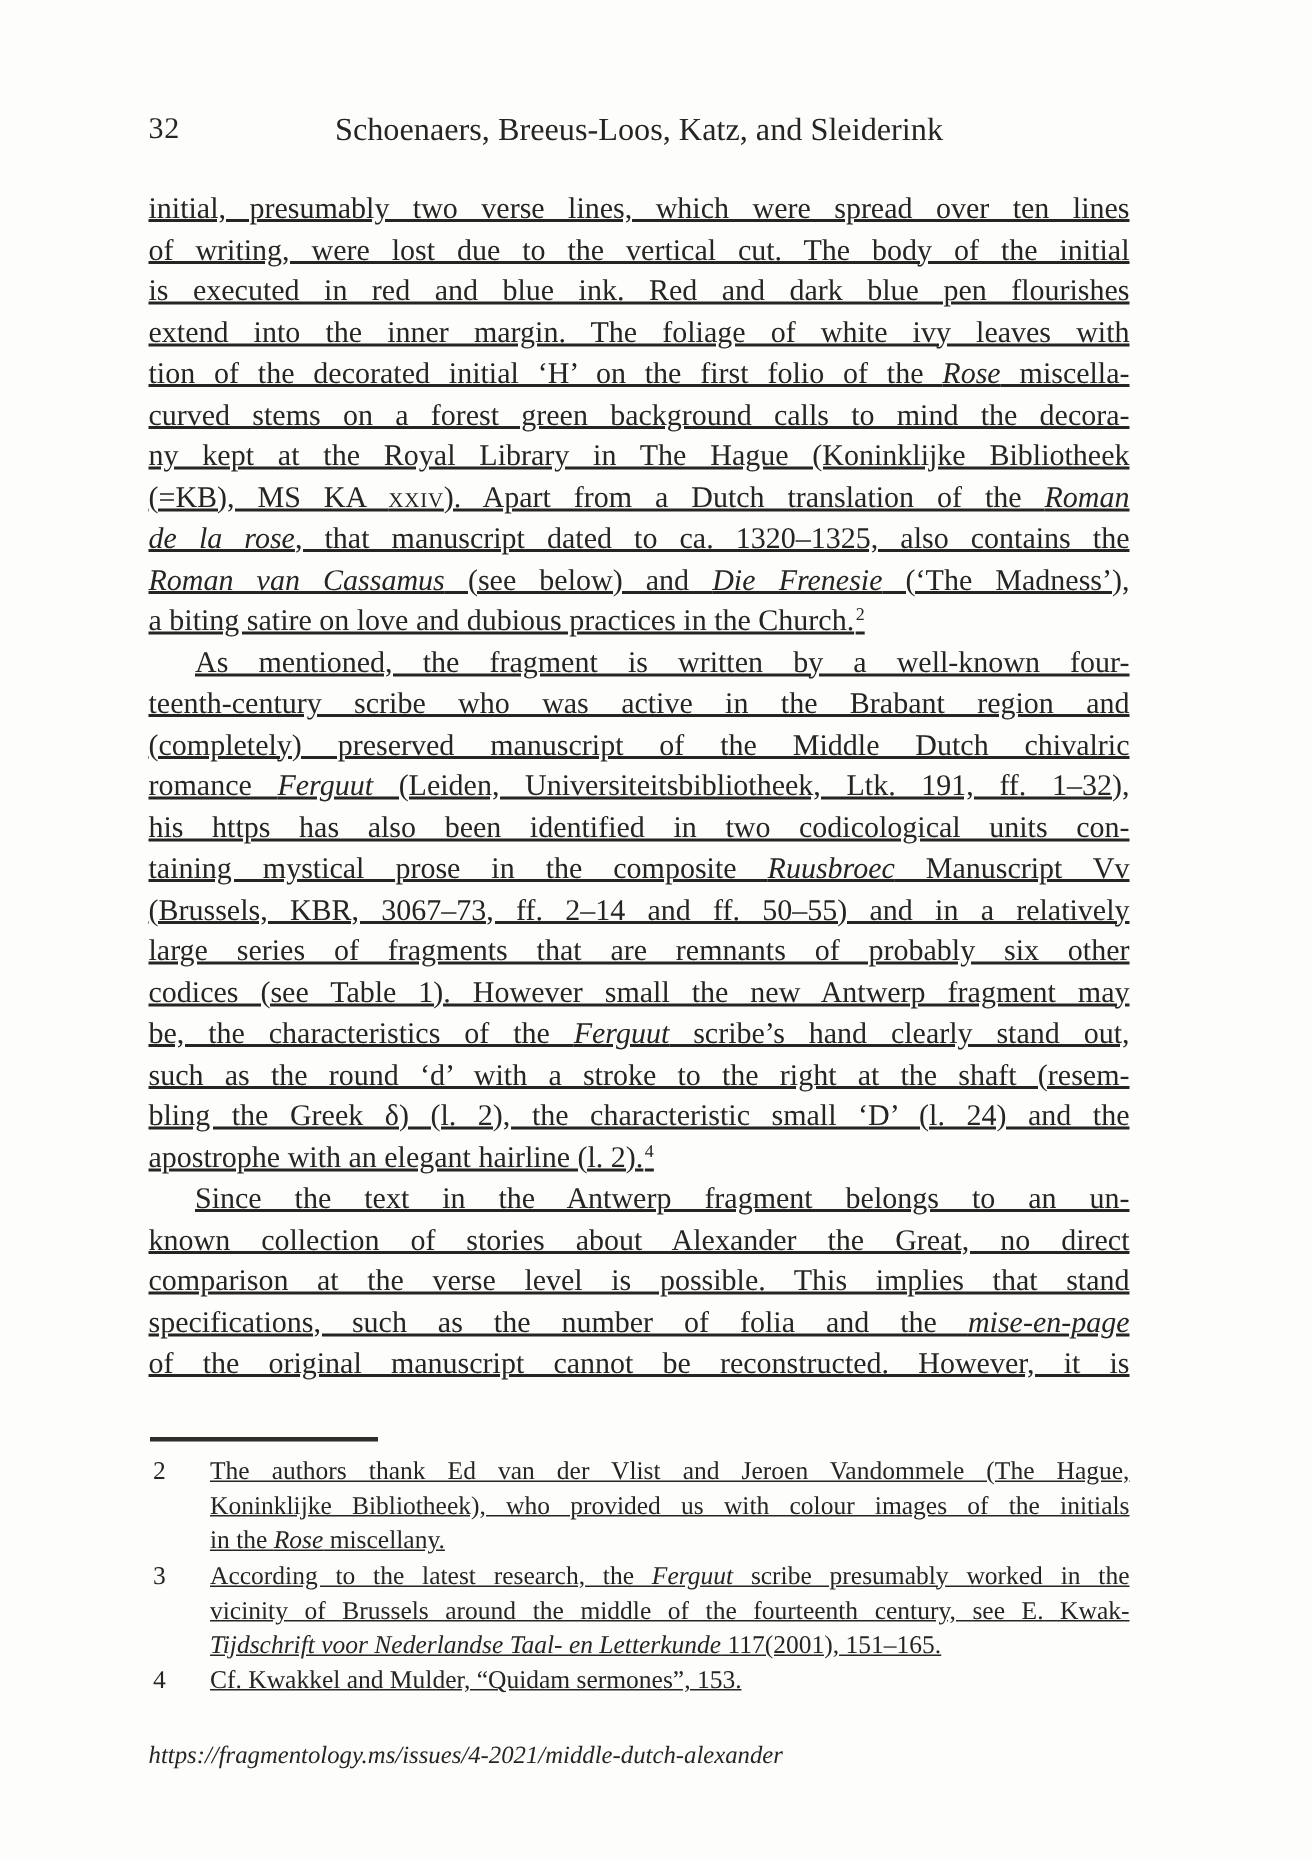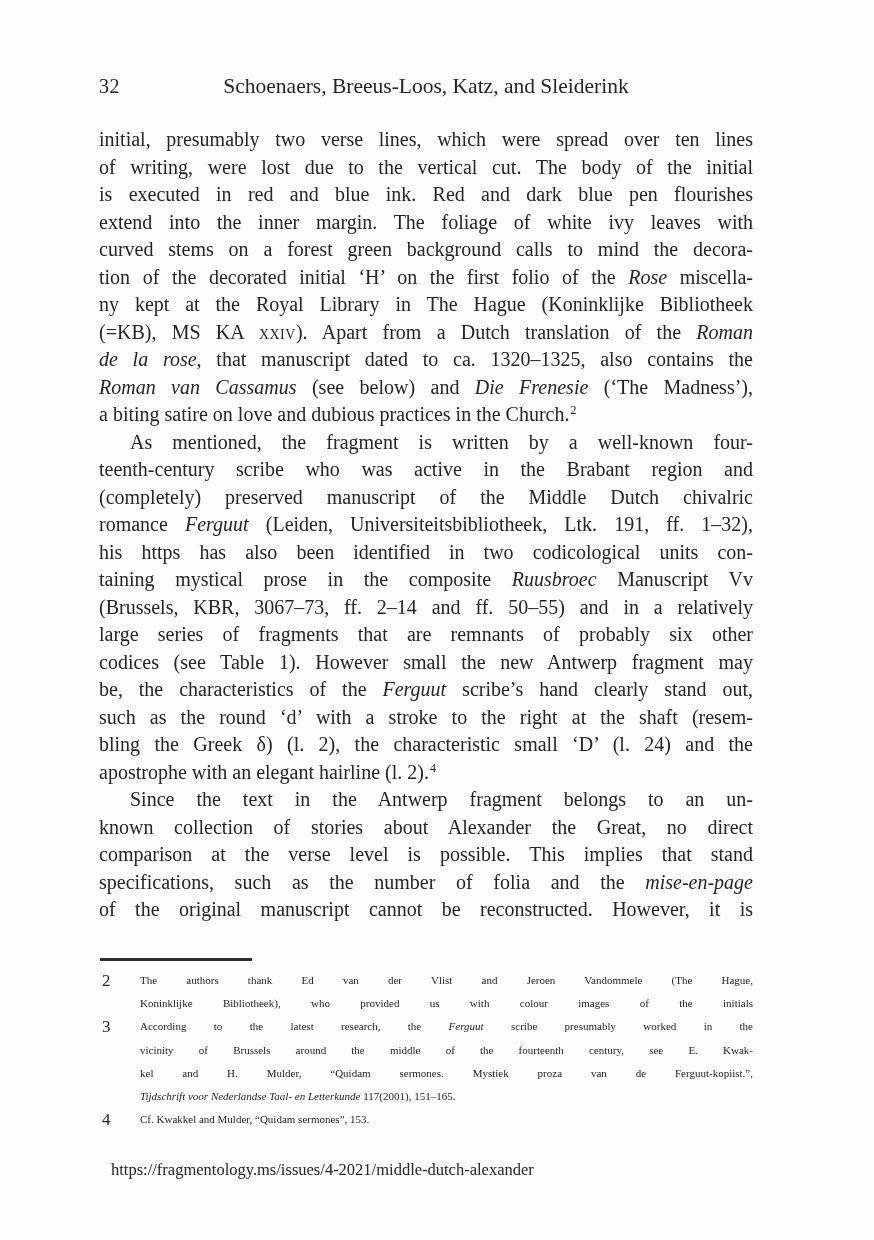--- a/index.html
+++ b/index.html
@@ -30,20 +30,21 @@
     position: absolute;
     top: 126px; left: 99px; width: 654px;
   }
   .bline {
     font-size: 20px;
     line-height: 27.5px;
     height: 27.5px;
     white-space: nowrap;
     text-align: justify;
     text-align-last: justify;
+    text-decoration: underline;
   }
   .bline.last { text-align-last: left; }
   .bline.indent { text-indent: 31px; }
   .seg-i { font-style: italic; }
   .seg-sc { font-variant: small-caps; letter-spacing: 0.5px; }
   .seg-sup { font-size: 12px; position: relative; top: -7px; padding-left: 1px; }
   
   .footnote-rule {
     position: absolute;
     top: 958px; left: 100px;
@@ -54,51 +55,51 @@
     top: 969px; left: 99px; width: 654px;
   }
   .footnote { display: flex; }
   .fn-num {
     width: 41px; flex: 0 0 41px;
     font-size: 17px; line-height: 23.2px;
     padding-left: 3px; box-sizing: border-box;
   }
   .fn-lines { flex: 1 1 auto; min-width: 0; }
   .fn-lines .bline {
-    font-size: 11px;
+    font-size: 17px;
     line-height: 23.2px;
     height: 23.2px;
   }
   
   .footer-url {
     position: absolute;
     top: 1160px; left: 99px;
+    font-style: italic;
     font-size: 16.5px;
     text-decoration: none;
     color: inherit;
-    margin-left: 12px;
   }
 </style>
 </head>
 <body style="background: rgb(253, 253, 252); color: rgb(38, 37, 35);">
 
 <div class="page">
 
   <div class="running-head">
     <span class="page-number">32</span>
     <div class="running-header-title">Schoenaers, Breeus-Loos, Katz, and Sleiderink</div>
   </div>
 
   <div class="body-text" id="body-text">
       <div class="bline"><span>initial, presumably two verse lines, which were spread over ten lines</span></div>
       <div class="bline"><span>of writing, were lost due to the vertical cut. The body of the initial</span></div>
       <div class="bline"><span>is executed in red and blue ink. Red and dark blue pen flourishes</span></div>
       <div class="bline"><span>extend into the inner margin. The foliage of white ivy leaves with</span></div>
+      <div class="bline"><span>tion of the decorated initial ‘H’ on the first folio of the </span><span class="seg-i">Rose</span><span> miscella-</span></div>
       <div class="bline"><span>curved stems on a forest green background calls to mind the decora-</span></div>
-      <div class="bline"><span>tion of the decorated initial ‘H’ on the first folio of the </span><span class="seg-i">Rose</span><span> miscella-</span></div>
       <div class="bline"><span>ny kept at the Royal Library in The Hague (Koninklijke Bibliotheek</span></div>
       <div class="bline"><span>(=KB), MS KA </span><span class="seg-sc">xxiv</span><span>). Apart from a Dutch translation of the </span><span class="seg-i">Roman</span></div>
       <div class="bline"><span class="seg-i">de la rose</span><span>, that manuscript dated to ca. 1320–1325, also contains the</span></div>
       <div class="bline"><span class="seg-i">Roman van Cassamus</span><span> (see below) and </span><span class="seg-i">Die Frenesie</span><span> (‘The Madness’),</span></div>
       <div class="bline last"><span>a biting satire on love and dubious practices in the Church.</span><span class="seg-sup">2</span></div>
       <div class="bline indent"><span>As mentioned, the fragment is written by a well-known four-</span></div>
       <div class="bline"><span>teenth-century scribe who was active in the Brabant region and</span></div>
       <div class="bline"><span>(completely) preserved manuscript of the Middle Dutch chivalric</span></div>
       <div class="bline"><span>romance </span><span class="seg-i">Ferguut</span><span> (Leiden, Universiteitsbibliotheek, Ltk. 191, ff. 1–32),</span></div>
       <div class="bline"><span>his https has also been identified in two codicological units con-</span></div>
@@ -118,28 +119,28 @@
     </div>
 
   <div class="footnote-rule" style="background: rgb(46, 45, 43);"></div>
 
   <div class="footnotes" id="footnotes">
       <div class="footnote">
         <div class="fn-num">2</div>
         <div class="fn-lines">
           <div class="bline"><span>The authors thank Ed van der Vlist and Jeroen Vandommele (The Hague,</span></div>
           <div class="bline"><span>Koninklijke Bibliotheek), who provided us with colour images of the initials</span></div>
+          <div class="bline last"><span>in the </span><span class="seg-i">Rose</span><span> miscellany.</span></div>
         </div>
       </div>
       <div class="footnote">
         <div class="fn-num">3</div>
         <div class="fn-lines">
           <div class="bline"><span>According to the latest research, the </span><span class="seg-i">Ferguut</span><span> scribe presumably worked in the</span></div>
           <div class="bline"><span>vicinity of Brussels around the middle of the fourteenth century, see E. Kwak-</span></div>
-          <div class="bline"><span>kel and H. Mulder, “Quidam sermones. Mystiek proza van de Ferguut-kopiist.”,</span></div>
           <div class="bline last"><span class="seg-i">Tijdschrift voor Nederlandse Taal- en Letterkunde</span><span> 117(2001), 151–165.</span></div>
         </div>
       </div>
       <div class="footnote">
         <div class="fn-num">4</div>
         <div class="fn-lines">
           <div class="bline last"><span>Cf. Kwakkel and Mulder, “Quidam sermones”, 153.</span></div>
         </div>
       </div>
     </div>

